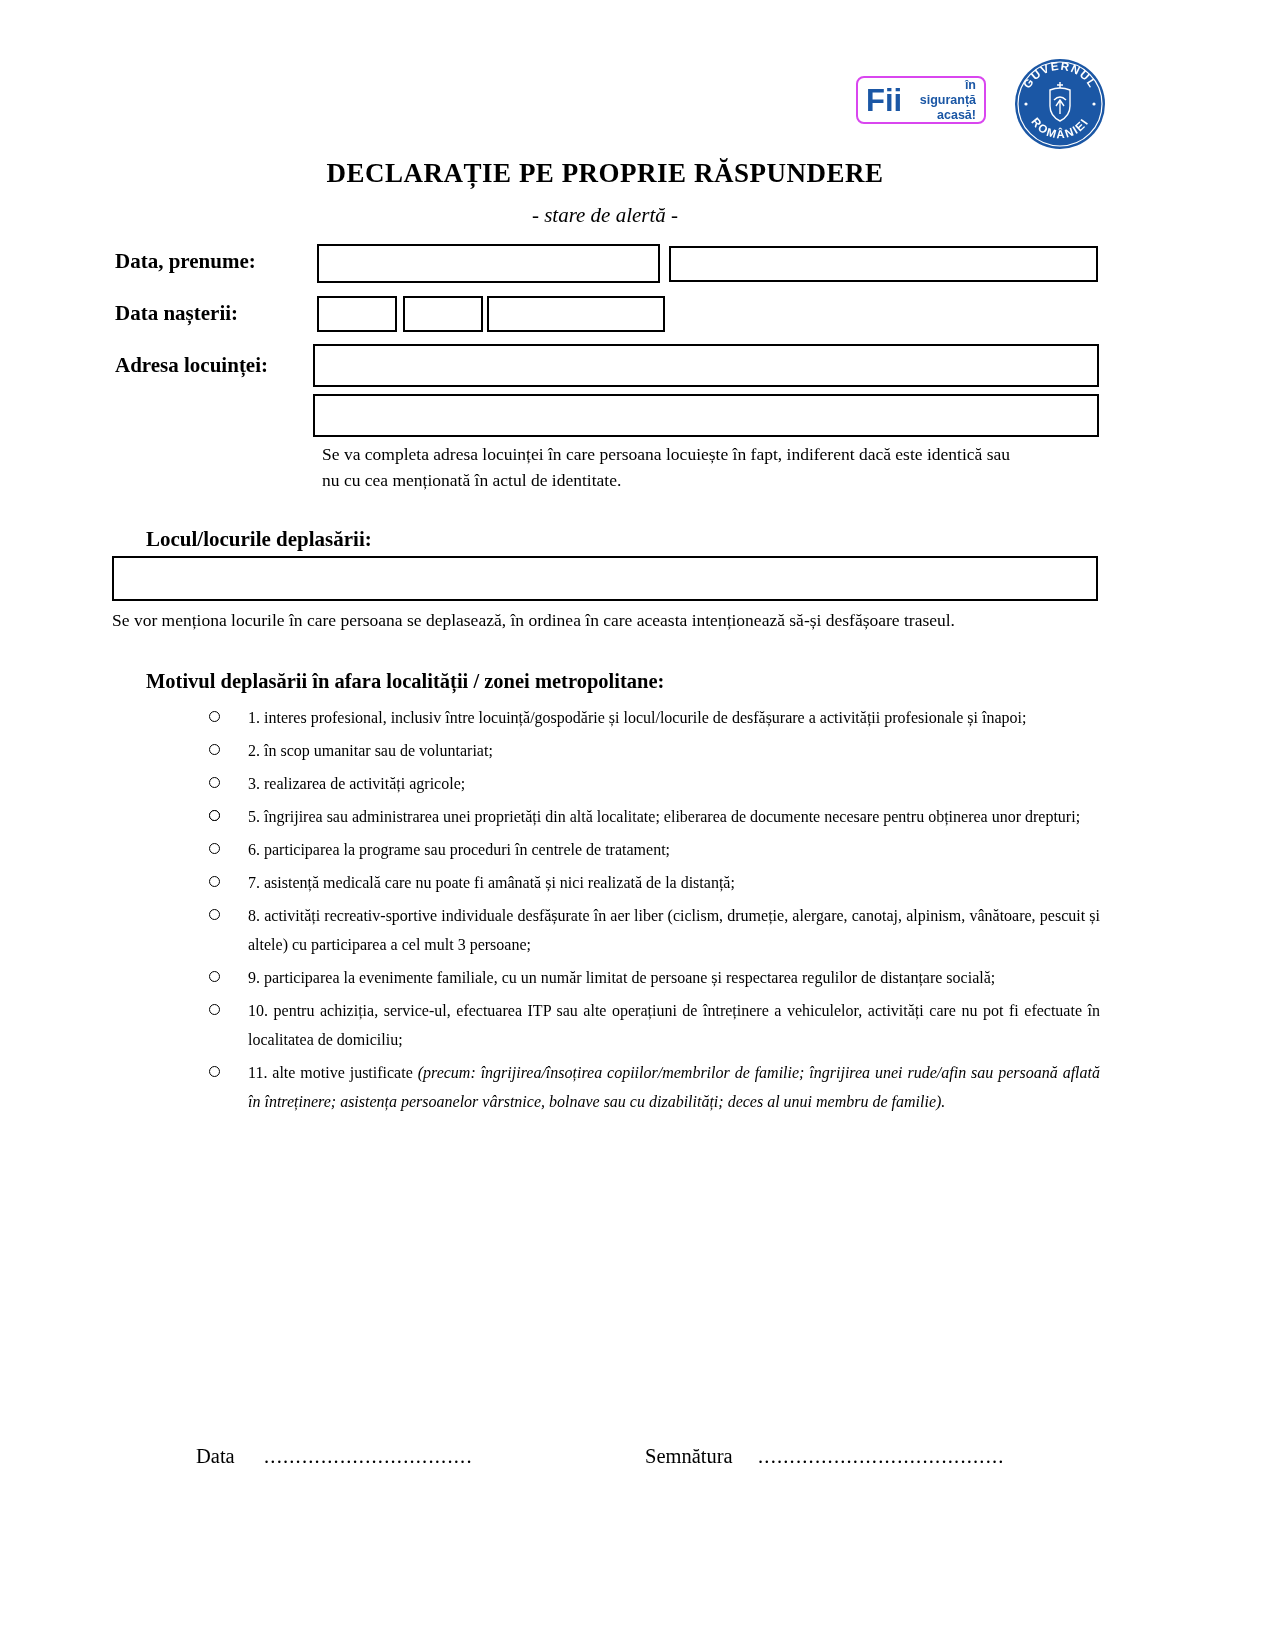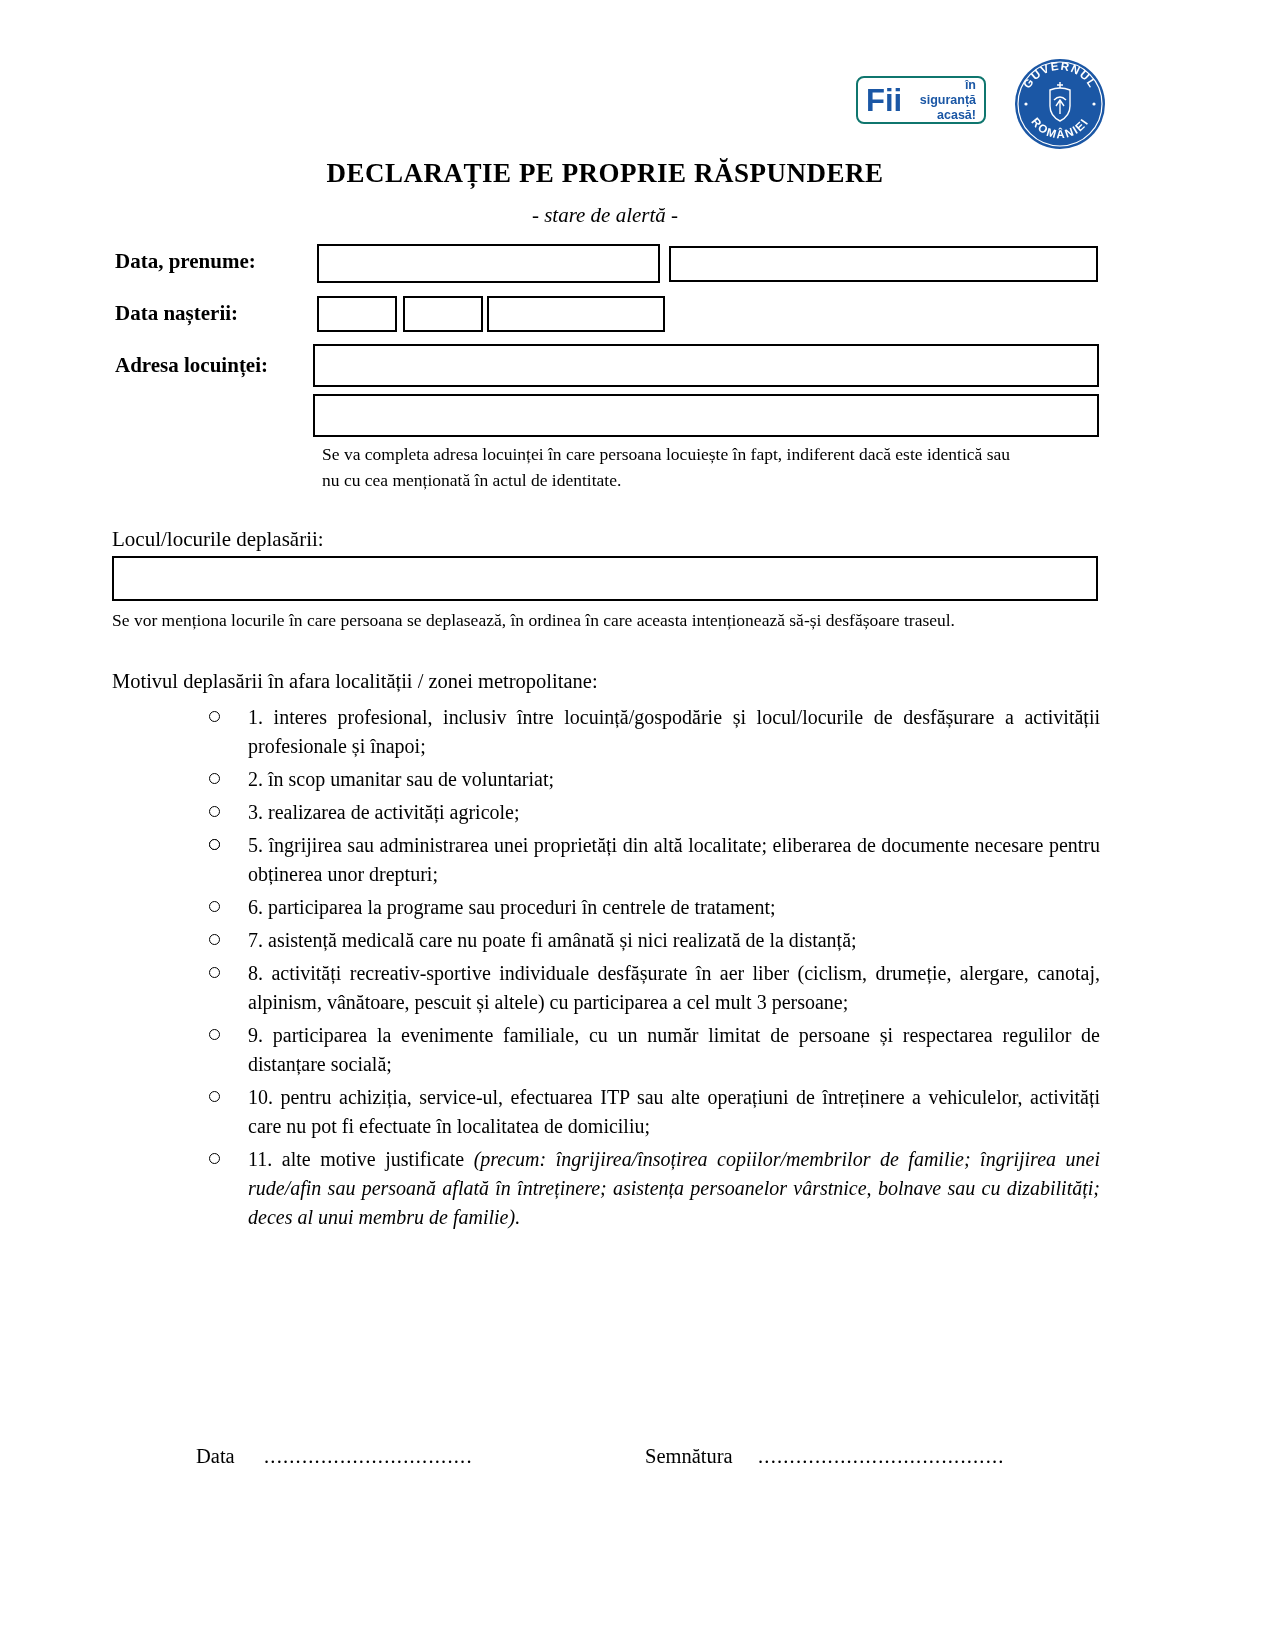--- a/index.html
+++ b/index.html
@@ -1,45 +1,45 @@
 <!DOCTYPE html>
 <html><head>
 <meta charset="utf-8">
 <style>
   html,body{margin:0;padding:0;background:#ffffff;}
   body{font-family:"Liberation Serif","DejaVu Serif",serif;color:#000;}
   .page{position:relative;width:1275px;height:1650px;background:#fff;overflow:hidden;}
 
   
   .badge{position:absolute;left:856px;top:76px;width:130px;height:48px;
-         border:2px solid #0f766e;border-radius:8px;background:#fff;
+         border:2px solid #d946ef;border-radius:8px;background:#fff;
          display:flex;align-items:center;gap:7px;padding:16px 8px;box-sizing:border-box;}
   .badge .fii{font-family:"Liberation Sans",sans-serif;font-weight:bold;
               font-size:31px;color:#1b57a5;line-height:1;}
   .badge .small{font-family:"Liberation Sans",sans-serif;font-weight:bold;
                 font-size:12.5px;color:#1b57a5;line-height:15px;text-align:right;}
   .seal{position:absolute;left:1014px;top:58px;width:92px;height:92px;}
 
   
   .title{position:absolute;left:112px;top:158px;width:986px;text-align:center;
          font-size:27px;font-weight:bold;letter-spacing:.5px;}
   .subtitle{position:absolute;left:112px;top:203px;width:986px;text-align:center;
             font-size:21px;font-style:italic;}
 
   
   .flabel{position:absolute;font-size:21px;font-weight:bold;white-space:nowrap;}
   .fbox{position:absolute;border:2px solid #000;background:#fff;box-sizing:border-box;}
 
   .note{position:absolute;font-size:17.5px;line-height:26px;}
 
-  .sec-head{position:absolute;font-size:21px;font-weight:normal;white-space:nowrap;}
+  .sec-head{position:absolute;font-size:21px;font-weight:bold;white-space:nowrap;margin-left:34px;}
 
   
   .reasons{position:absolute;left:112px;top:703px;width:988px;}
-  .reason{position:relative;padding-left:136px;font-size:20px;line-height:29px;
+  .reason{position:relative;padding-left:136px;font-size:16px;line-height:29px;
           text-align:justify;margin-bottom:4px;}
   .reason .bullet{position:absolute;left:97px;top:8px;width:11px;height:11px;
                   border:1.5px solid #000;border-radius:50%;box-sizing:border-box;background:#fff;}
   .reason .it{font-style:italic;}
 
   
   .footer{position:absolute;left:112px;top:1445px;width:986px;height:40px;font-size:20.5px;}
   .footer .lbl{position:absolute;top:0;}
   .footer .dots{position:absolute;top:0;letter-spacing:1.2px;white-space:nowrap;}
 </style>

